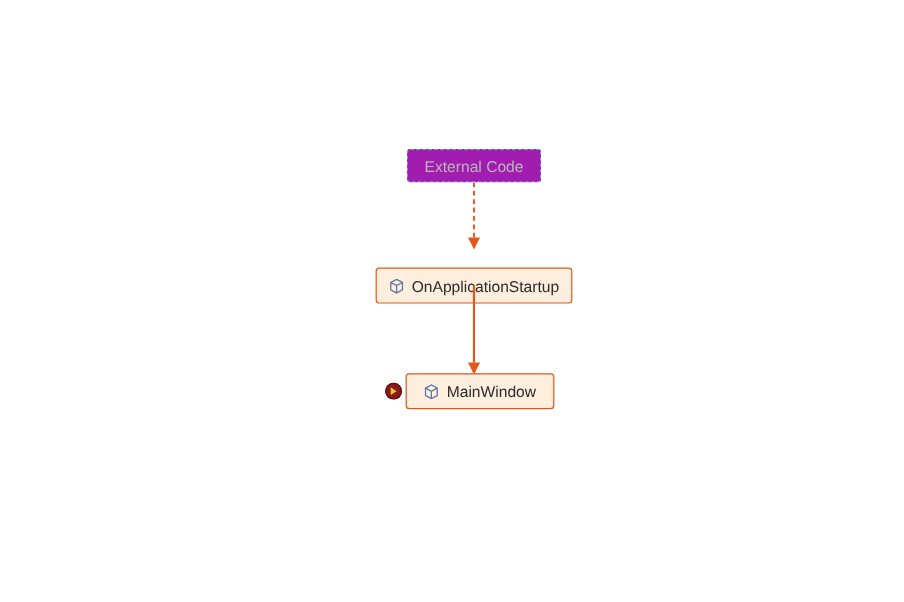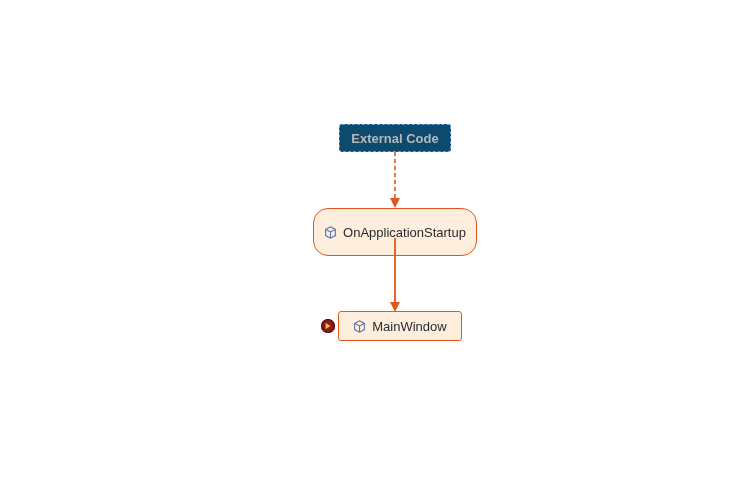--- a/index.html
+++ b/index.html
@@ -18,24 +18,23 @@
     position: absolute;
     display: flex;
     align-items: center;
     justify-content: center;
     border-radius: 3px;
     box-sizing: border-box;
     white-space: nowrap;
   }
   .node.external {
     border: 1.5px dashed #6f9fd8;
-    background: #0c4a6e;
+    background: #a21caf;
     color: #b8b8b8;
     padding: 6px 14px;
-    font-weight: bold;
   }
   .node.method {
     border: 1.5px solid #e4571b;
     background: #fdeedd;
     color: #2b2b2b;
     padding: 5px 10px;
   }
   .node.method .icon {
     display: inline-flex;
     margin-right: 6px;
@@ -62,21 +61,21 @@
 
 <div class="node external" style="left:339px; top:124px; width:112px; height:28px;">
   <span>External Code</span>
 </div>
 
 <svg class="connector" style="left:389px; top:152px;" width="12" height="56">
   <line x1="6" y1="0" x2="6" y2="46" stroke="#e4571b" stroke-width="1.6" stroke-dasharray="4 3"></line>
   <polygon points="6,56 1,46 11,46" fill="#e4571b"></polygon>
 </svg>
 
-<div class="node method" style="left:313px; top:208px; width:164px; height:48px;border-radius:15px;">
+<div class="node method" style="left:313px; top:223px; width:164px; height:30px;">
   <span class="icon">
     <svg width="13" height="13" viewBox="0 0 16 16">
       <path d="M8 1 L14 4.2 L14 11.8 L8 15 L2 11.8 L2 4.2 Z" fill="none" stroke="#5a74a8" stroke-width="1.3"></path>
       <path d="M2 4.2 L8 7.4 L14 4.2 M8 7.4 L8 15" fill="none" stroke="#5a74a8" stroke-width="1.3"></path>
     </svg>
   </span>
   <span>OnApplicationStartup</span>
 </div>
 
 <svg class="connector" style="left:389px; top:238px;" width="12" height="74">

